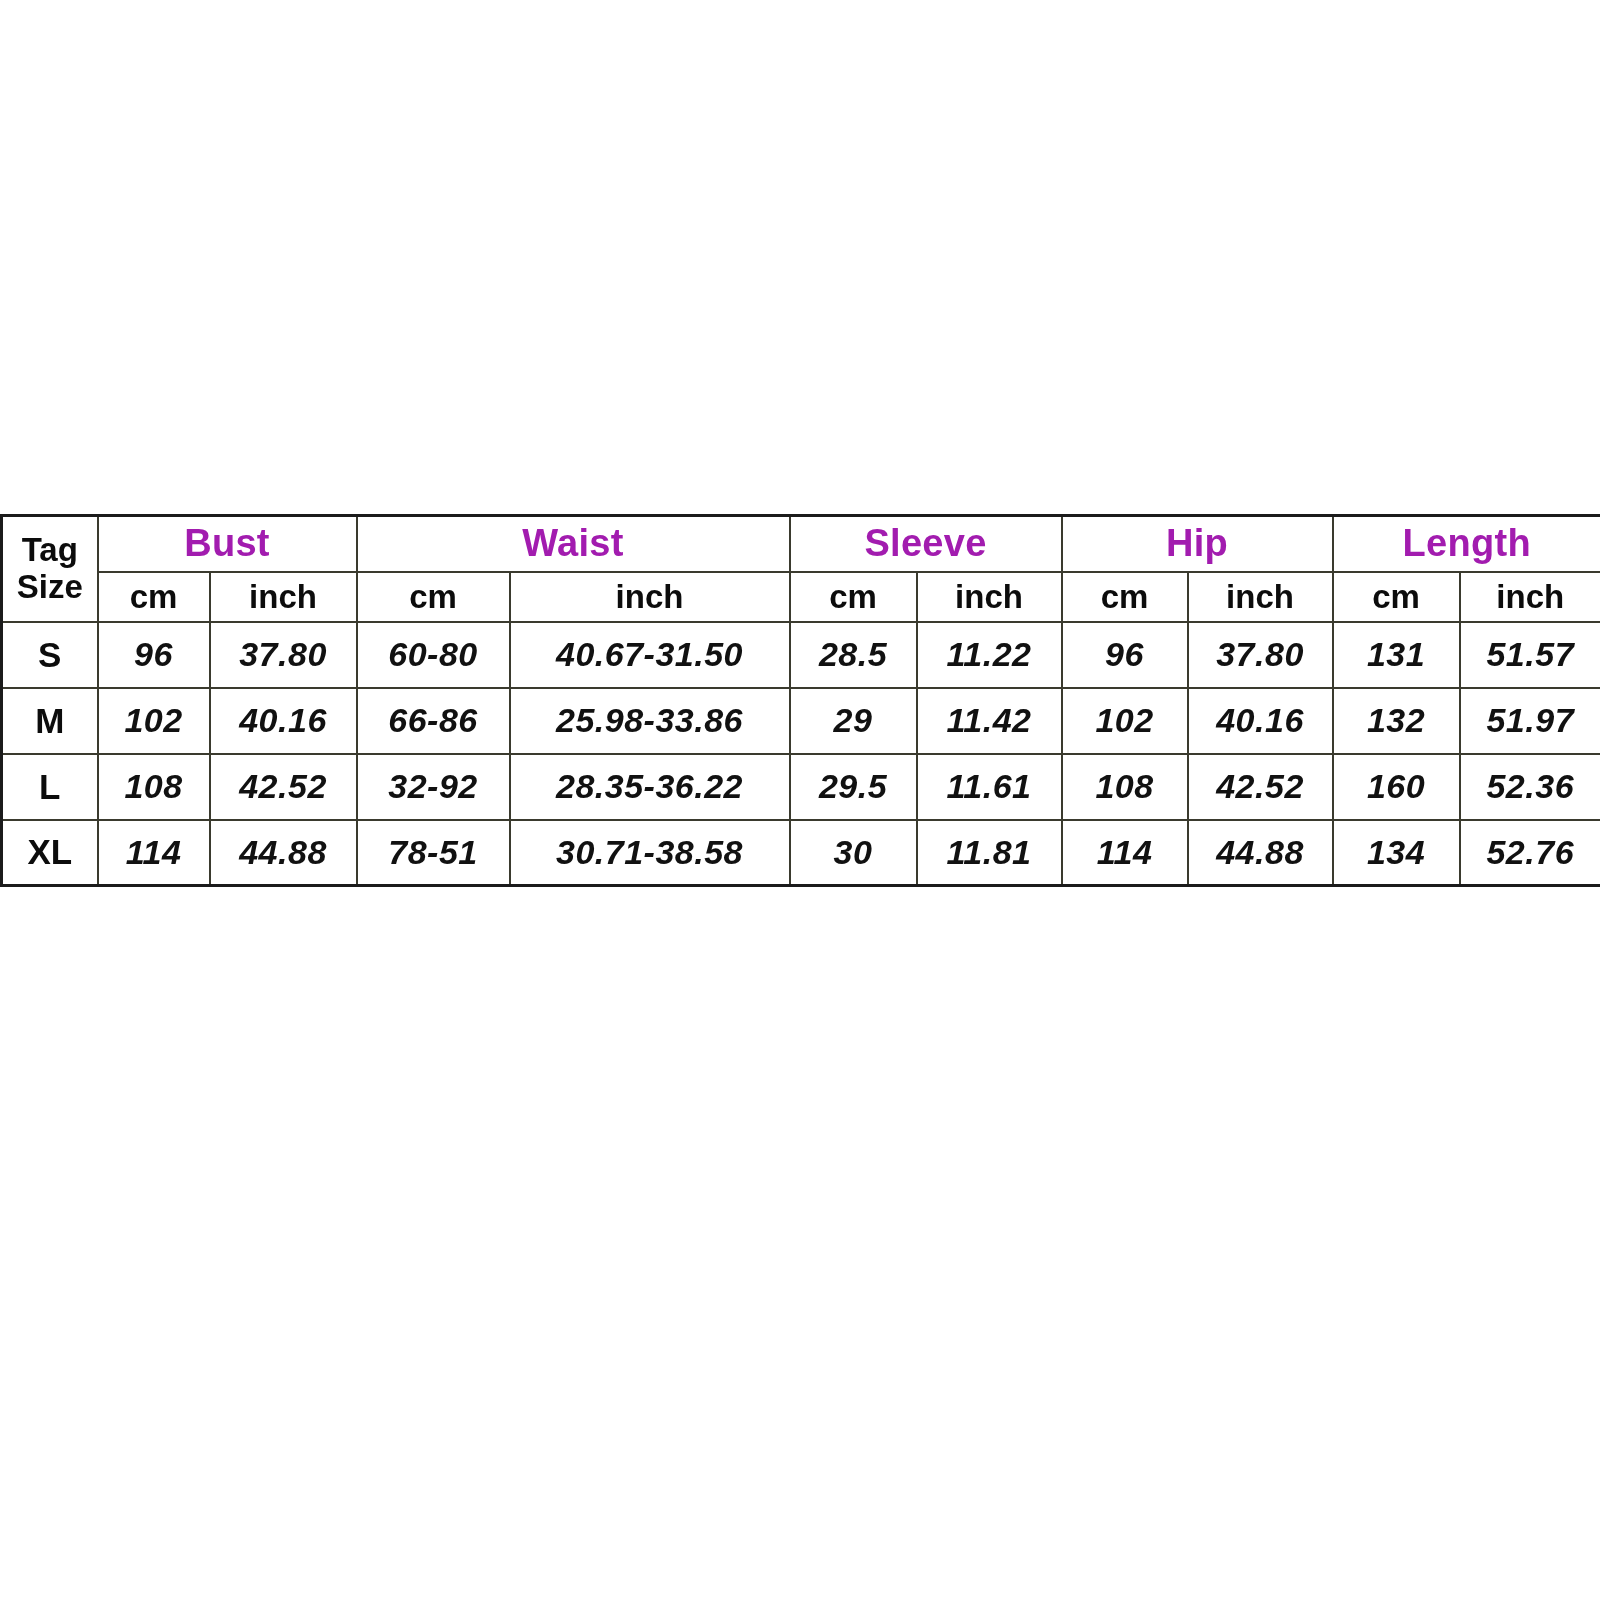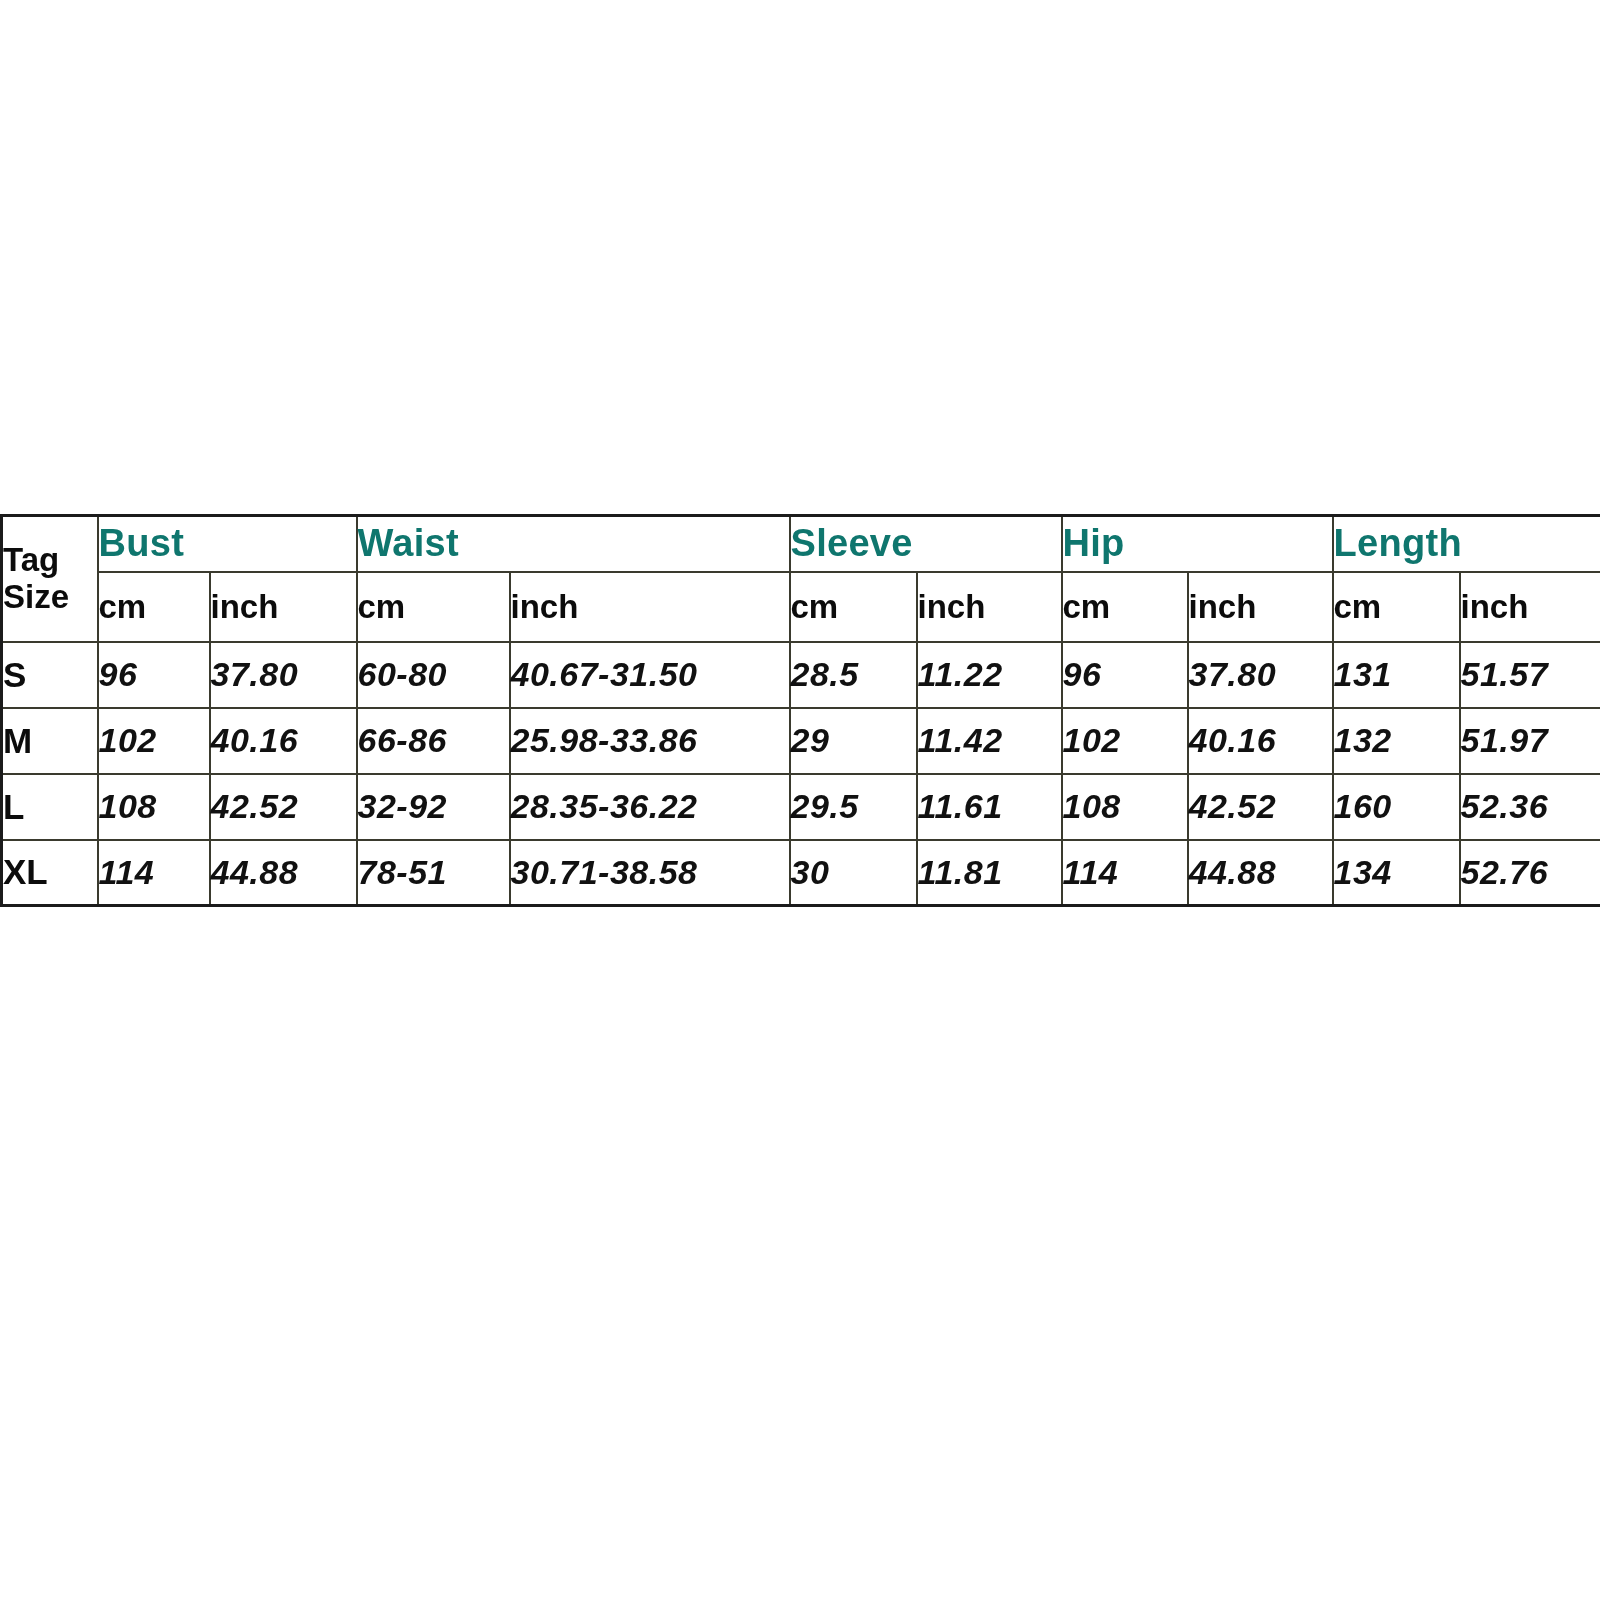--- a/index.html
+++ b/index.html
@@ -27,41 +27,41 @@
     border-collapse: collapse;
     table-layout: fixed;
     width: 1600px;
     border: 3px solid #1b1b1b;
   }
 
   table.size-chart td,
   table.size-chart th {
     border: 2px solid #3a3a2e;
     padding: 0;
-    text-align: left;
+    text-align: center;
     vertical-align: middle;
     background: #ffffff;
     box-sizing: border-box;
   }
 
   
   .hd-group {
     background: #d2ec78;
-    color: #0f766e;
+    color: #a21caf;
     font-weight: bold;
     font-size: 38px;
     letter-spacing: 0.3px;
     height: 56px;
   }
   .hd-unit {
     background: #d2ec78;
     color: #0c0c0c;
     font-weight: bold;
     font-size: 33px;
-    height: 70px;
+    height: 50px;
   }
   .hd-tagsize {
     background: #cfe878;
     color: #0c0c0c;
     font-weight: bold;
     font-size: 33px;
     line-height: 1.12;
   }
 
   

